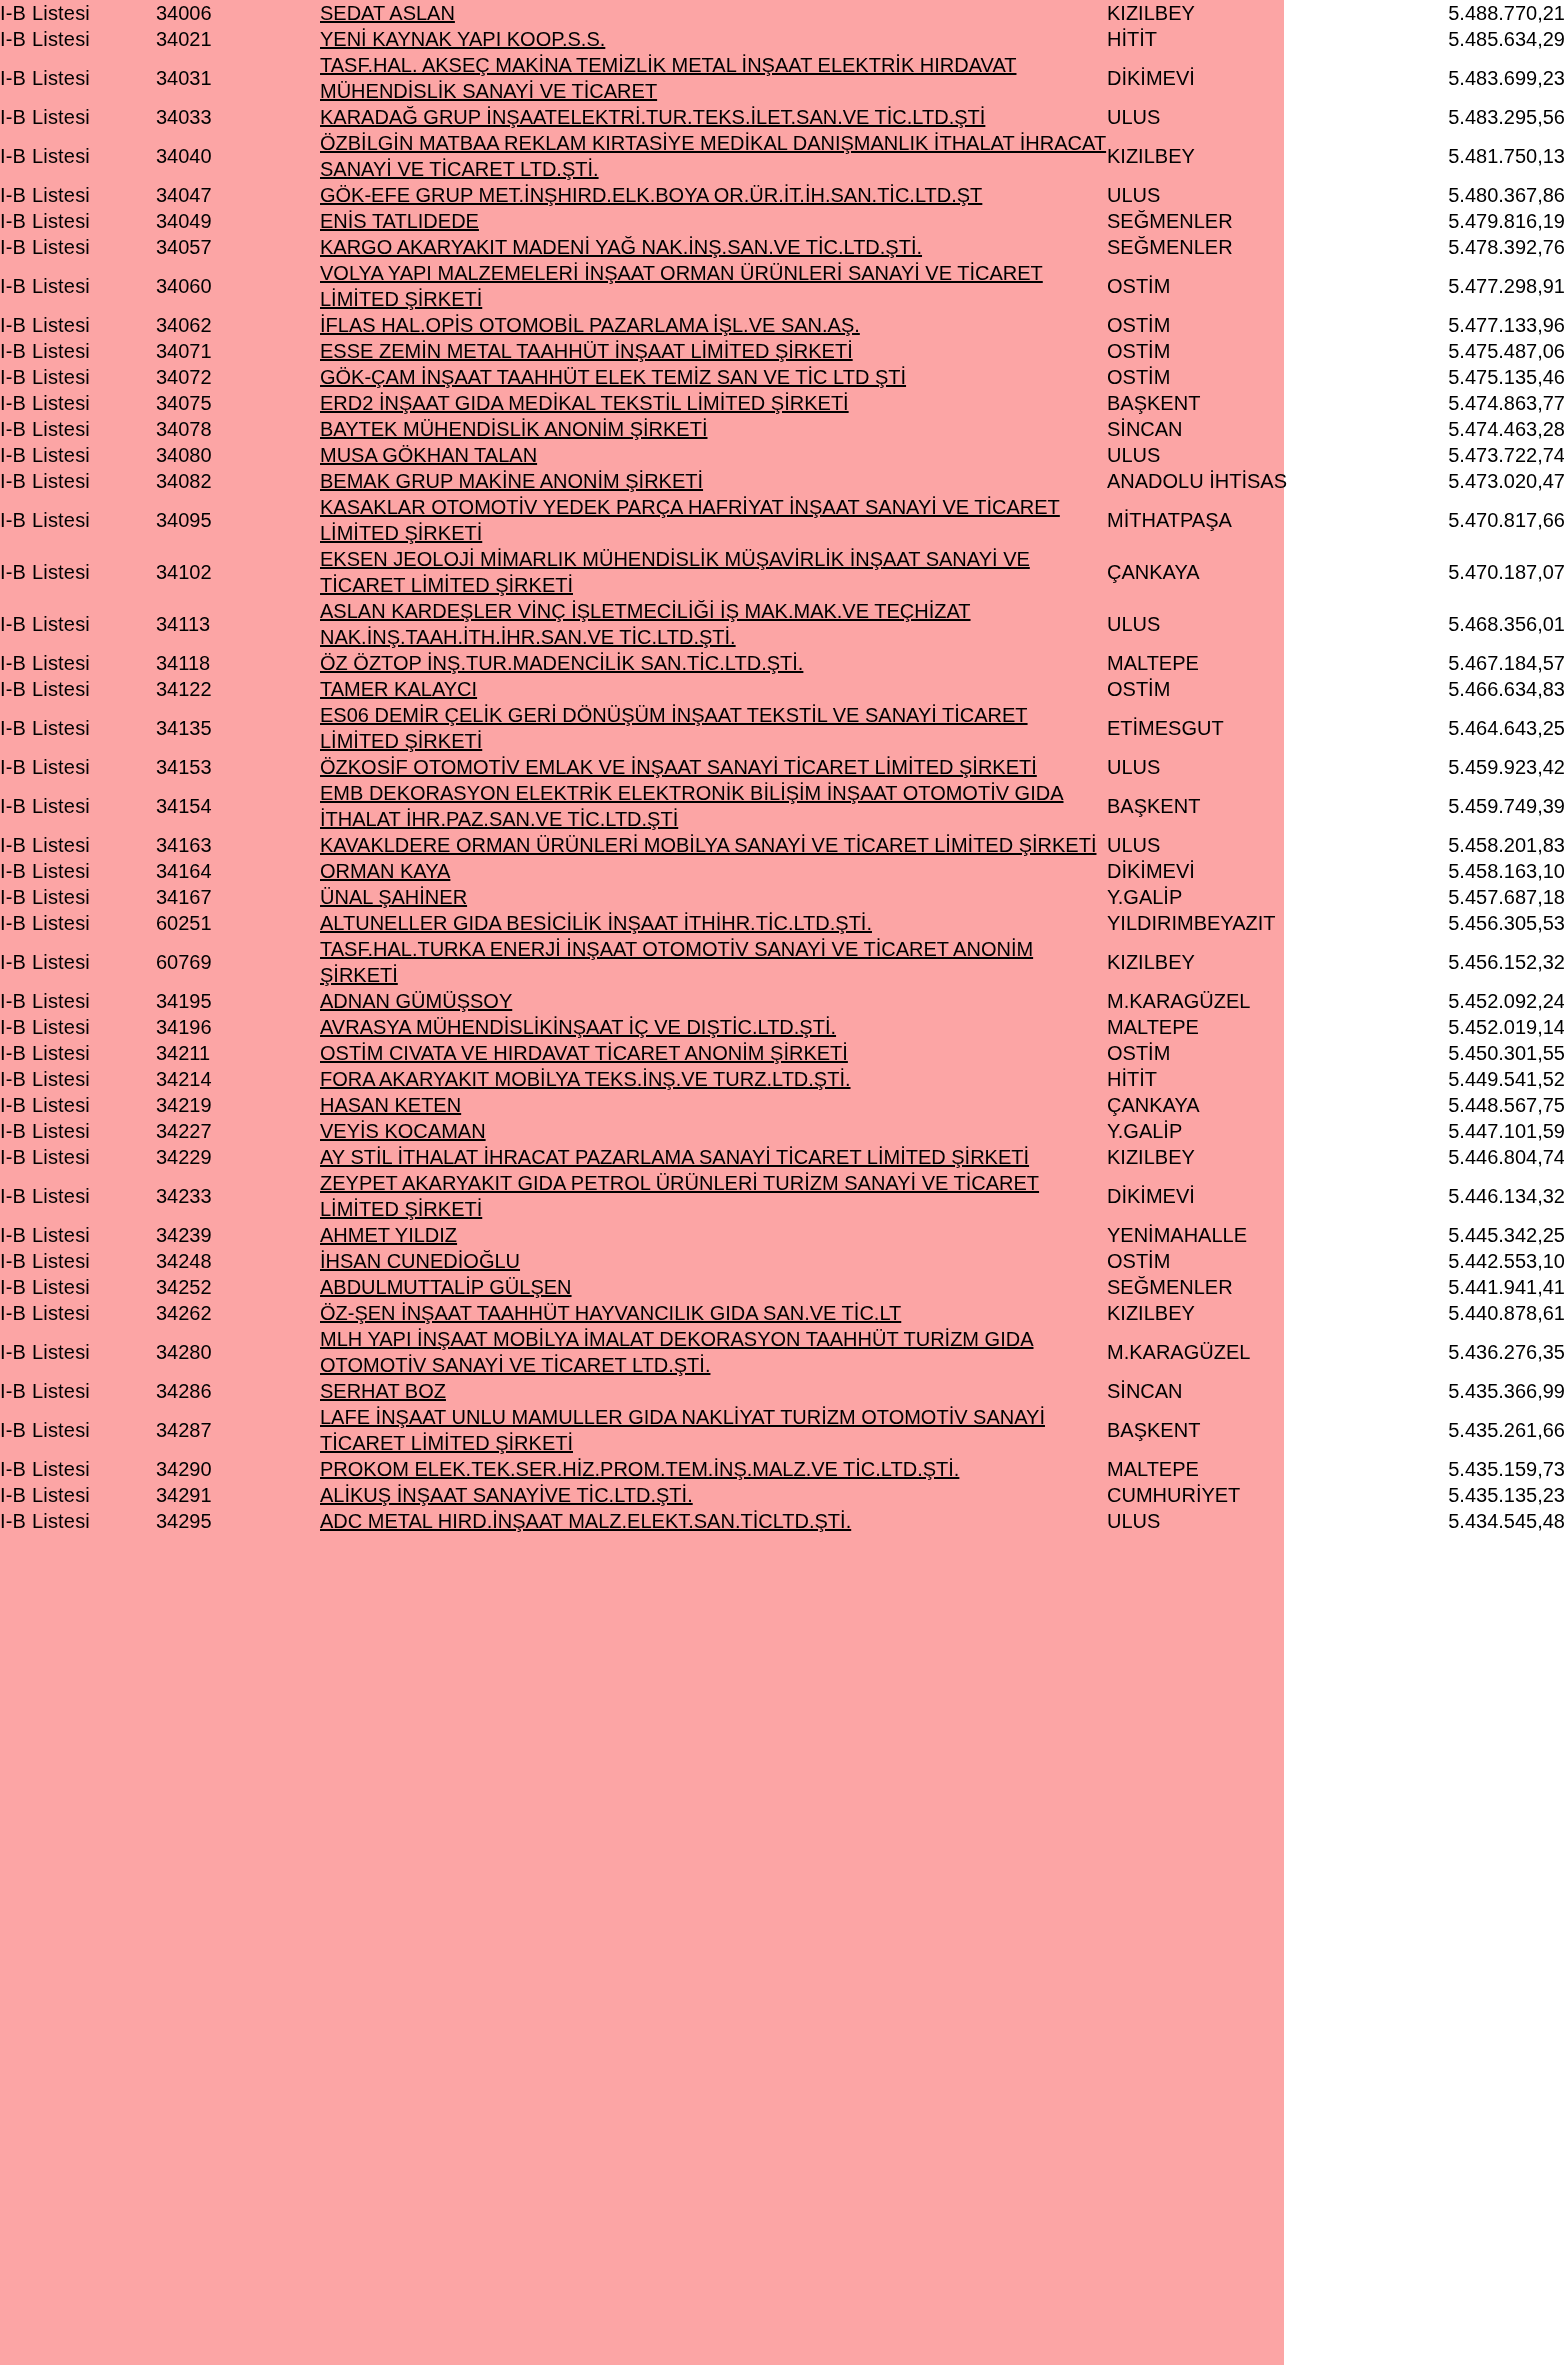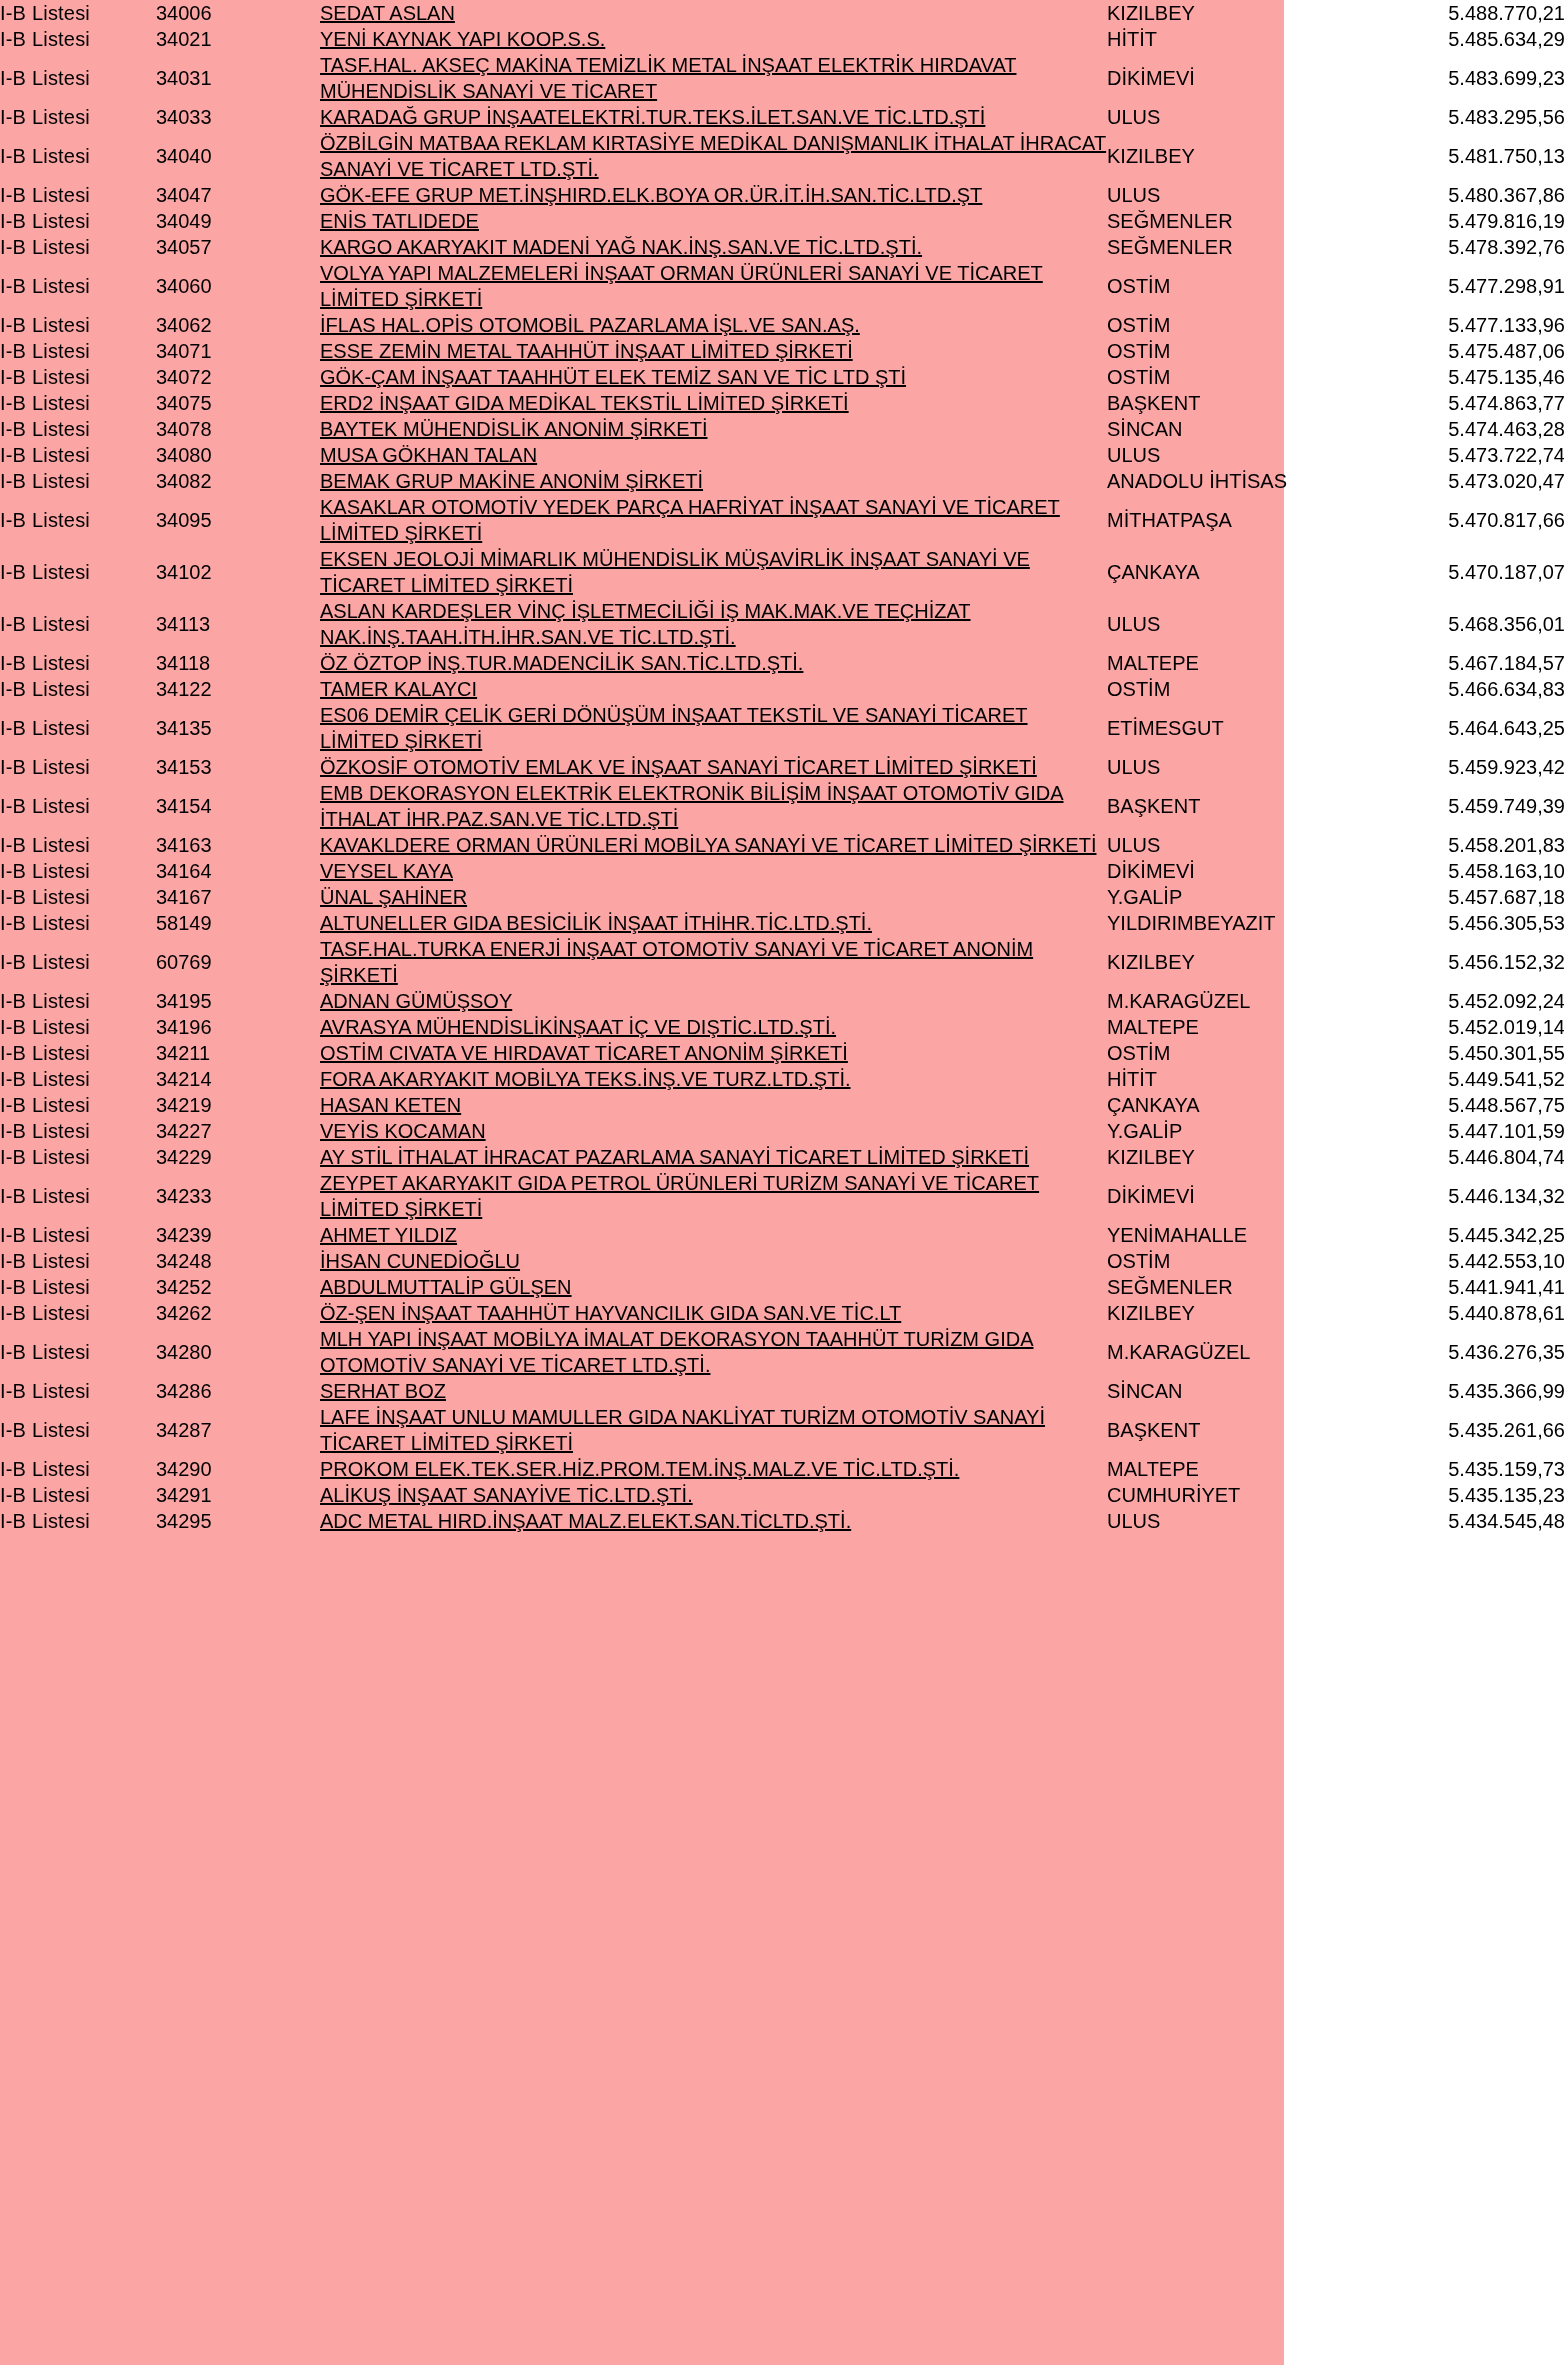--- a/index.html
+++ b/index.html
@@ -258,34 +258,34 @@
         <tr class="row">
           <td class="cell-list">I-B Listesi</td>
           <td class="cell-id">34163</td>
           <td class="cell-name">KAVAKLDERE ORMAN ÜRÜNLERİ MOBİLYA SANAYİ VE TİCARET LİMİTED ŞİRKETİ</td>
           <td class="cell-dist">ULUS</td>
           <td class="cell-amount">5.458.201,83</td>
         </tr>
         <tr class="row">
           <td class="cell-list">I-B Listesi</td>
           <td class="cell-id">34164</td>
-          <td class="cell-name">VEYSEL KAYA</td>
+          <td class="cell-name">ORMAN KAYA</td>
           <td class="cell-dist">DİKİMEVİ</td>
           <td class="cell-amount">5.458.163,10</td>
         </tr>
         <tr class="row">
           <td class="cell-list">I-B Listesi</td>
           <td class="cell-id">34167</td>
           <td class="cell-name">ÜNAL ŞAHİNER</td>
           <td class="cell-dist">Y.GALİP</td>
           <td class="cell-amount">5.457.687,18</td>
         </tr>
         <tr class="row">
           <td class="cell-list">I-B Listesi</td>
-          <td class="cell-id">58149</td>
+          <td class="cell-id">60251</td>
           <td class="cell-name">ALTUNELLER GIDA BESİCİLİK İNŞAAT İTHİHR.TİC.LTD.ŞTİ.</td>
           <td class="cell-dist">YILDIRIMBEYAZIT</td>
           <td class="cell-amount">5.456.305,53</td>
         </tr>
         <tr class="row">
           <td class="cell-list">I-B Listesi</td>
           <td class="cell-id">60769</td>
           <td class="cell-name">TASF.HAL.TURKA ENERJİ İNŞAAT OTOMOTİV SANAYİ VE TİCARET ANONİM ŞİRKETİ</td>
           <td class="cell-dist">KIZILBEY</td>
           <td class="cell-amount">5.456.152,32</td>

